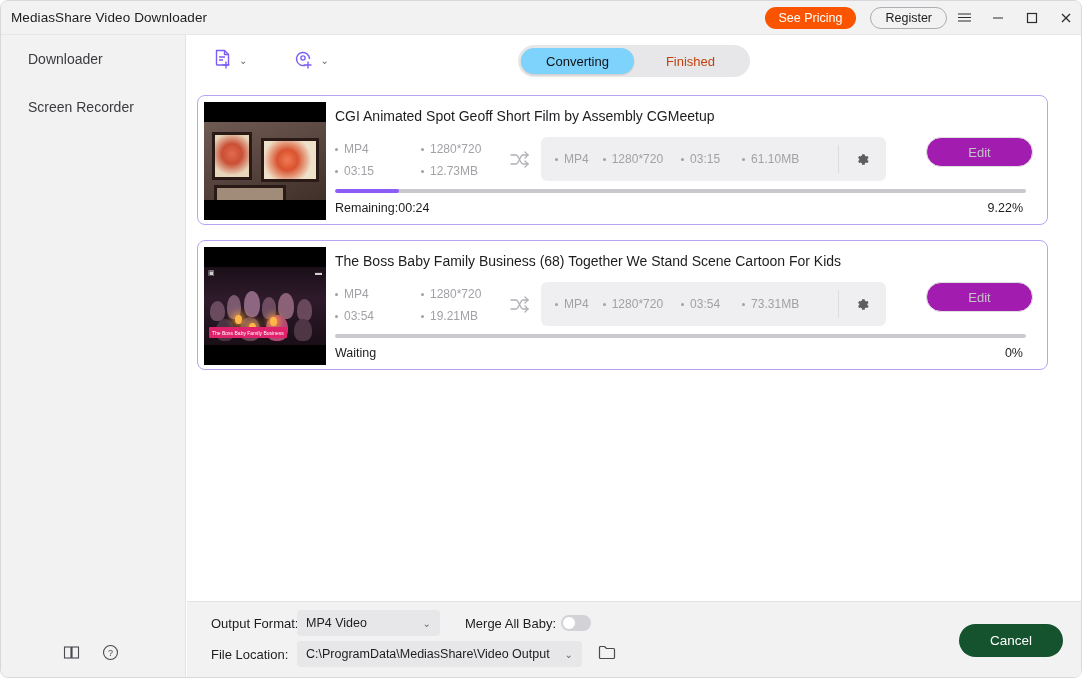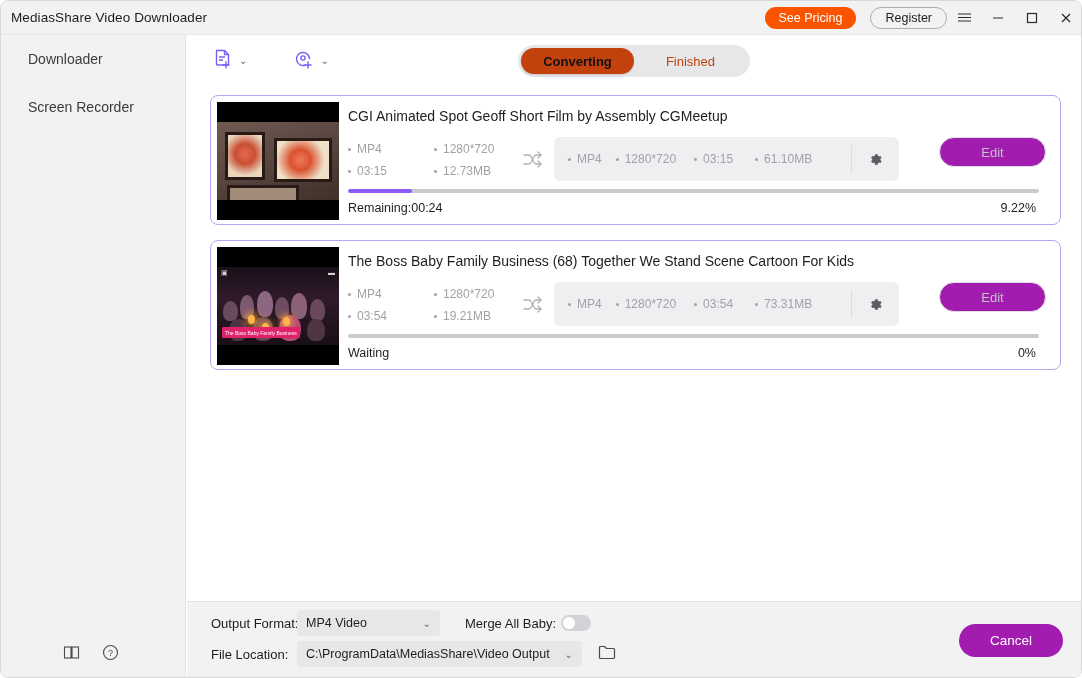--- a/index.html
+++ b/index.html
@@ -138,30 +138,30 @@
   .seg {
     flex: 1;
     height: 26px;
     display: flex; align-items: center; justify-content: center;
     font-size: 13px;
     color: #c2410c;
     border-radius: 13px;
     cursor: pointer;
   }
   .seg.active {
-    background: #c2410c;
+    background: #7dd3fc;
     color: #111114;
-    font-weight: bold;
+    font-weight: normal;
     box-shadow: 0 1px 2px rgba(0,0,0,.14);
   }
 
   
   .task-list {
     position: absolute;
-    top: 60px; left: 23px;
+    top: 60px; left: 10px;
     width: 851px;
     height: 480px;
   }
   .task-card {
     position: relative;
     width: 851px;
     height: 130px;
     background: #ffffff;
     border: 1.5px solid #b9a3f5;
     border-radius: 8px;
@@ -383,21 +383,21 @@
   .folder-btn {
     position: absolute;
     left: 411px; top: 42px;
     cursor: pointer;
     color: #4a4a4f;
   }
   .cancel-btn {
     position: absolute;
     left: 772px; top: 22px;
     width: 104px; height: 33px;
-    background: #a21caf;
+    background: #14532d;
     color: #ffffff;
     border: none;
     border-radius: 17px;
     font-size: 13.5px;
     display: flex; align-items: center; justify-content: center;
     cursor: pointer;
   }
 </style>
 </head>
 <body>

